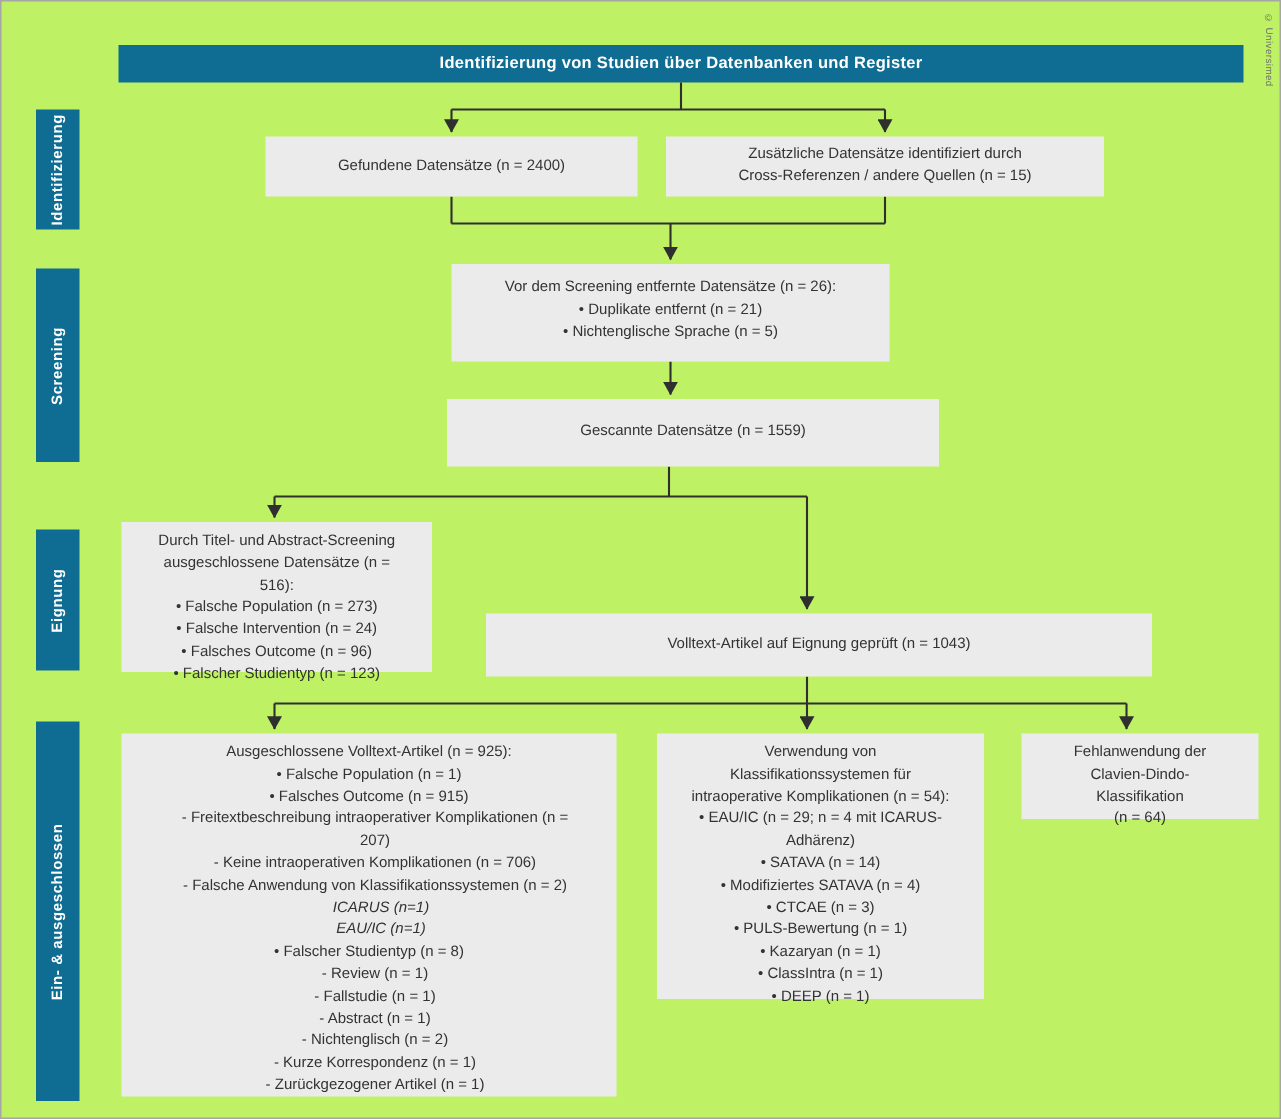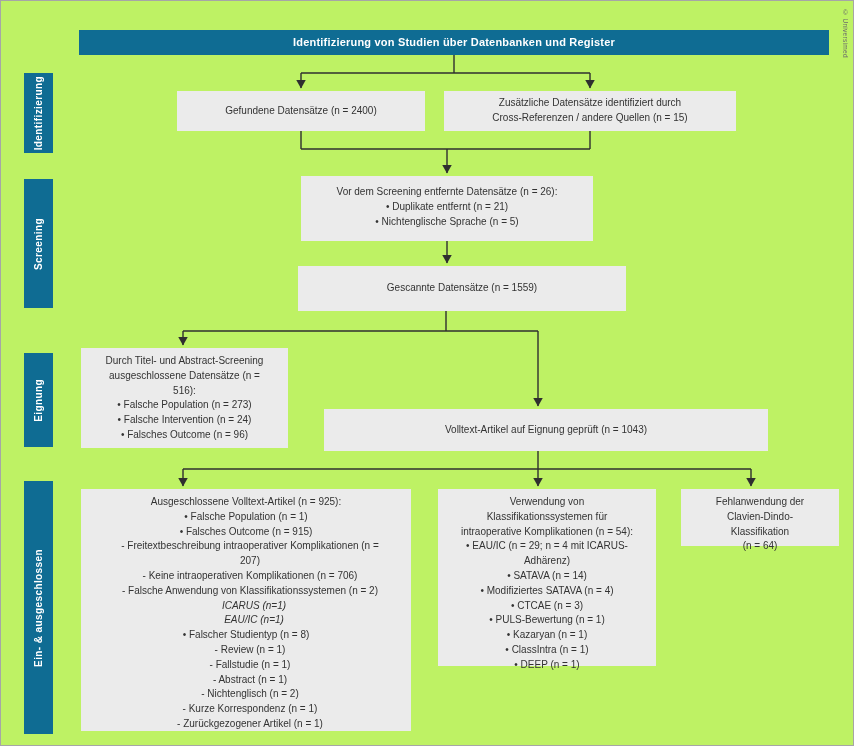--- a/index.html
+++ b/index.html
@@ -104,20 +104,21 @@
 
   <div class="box center" style="left:297px;top:265px;width:328px;height:45px;">
     <span>Gescannte Datensätze (n = 1559)</span>
   </div>
 
   <div class="box list" style="left:80px;top:347px;width:207px;height:100px;">
     <div>Durch Titel- und Abstract-Screening ausgeschlossene Datensätze (n = 516):</div>
     <div class="item l1">• Falsche Population (n = 273)</div>
     <div class="item l1">• Falsche Intervention (n = 24)</div>
     <div class="item l1">• Falsches Outcome (n = 96)</div>
+    <div class="item l1">• Falscher Studientyp (n = 123)</div>
   </div>
 
   <div class="box center" style="left:307px;top:408px;width:444px;height:42px;margin-left:16px;">
     <span>Volltext-Artikel auf Eignung geprüft (n = 1043)</span>
   </div>
 
   <div class="box list" style="left:80px;top:488px;width:330px;height:242px;">
     <div>Ausgeschlossene Volltext-Artikel (n = 925):</div>
     <div class="item l1">• Falsche Population (n = 1)</div>
     <div class="item l1">• Falsches Outcome (n = 915)</div>

